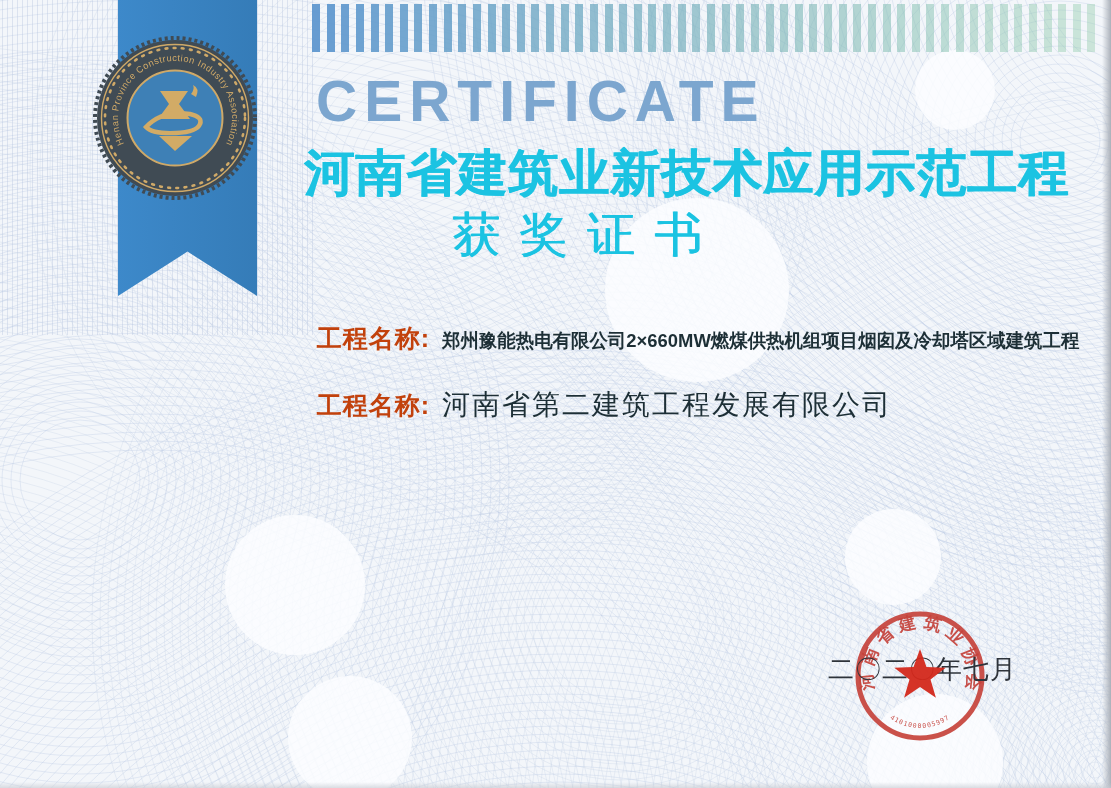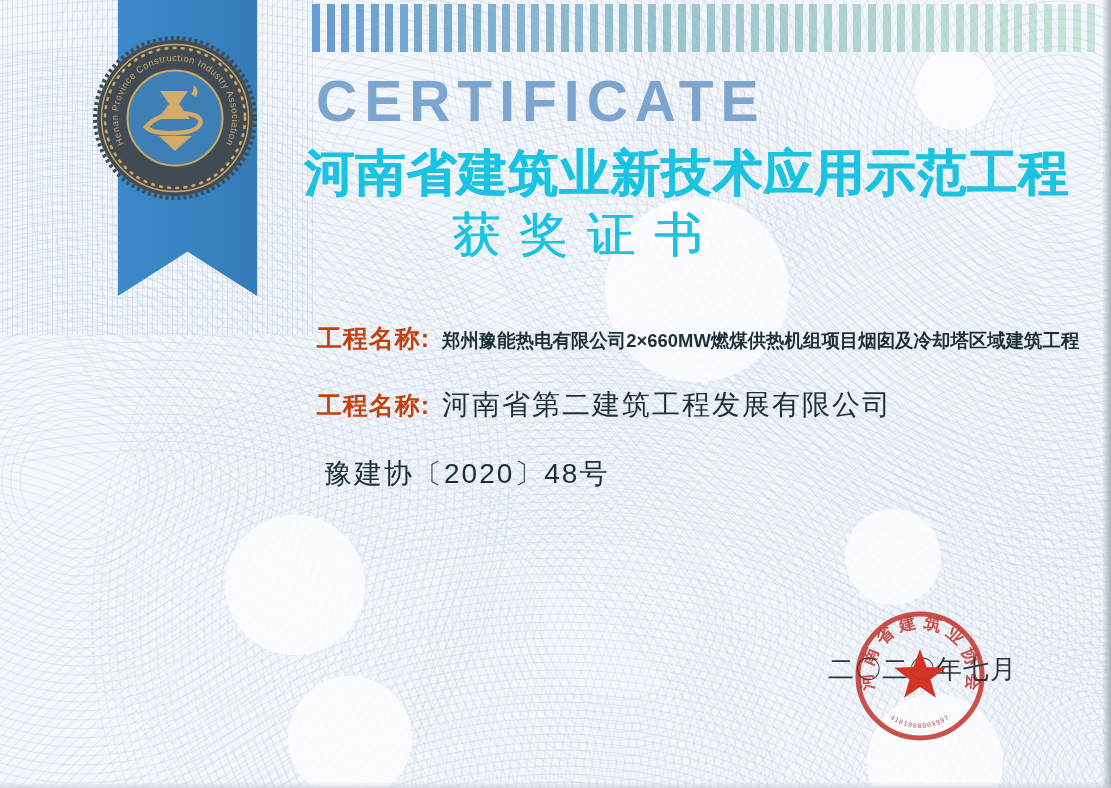--- a/index.html
+++ b/index.html
@@ -743,21 +743,20 @@
   <div class="fields">
     <div class="field-row long">
       <span class="field-label">工程名称:</span>
       <span class="field-value">郑州豫能热电有限公司2×660MW燃煤供热机组项目烟囱及冷却塔区域建筑工程</span>
     </div>
     <div class="field-row">
       <span class="field-label">工程名称:</span>
       <span class="field-value">河南省第二建筑工程发展有限公司</span>
     </div>
     <div class="field-row">
-      <span class="field-value">豫建协〔2020〕48号</span>
     </div>
   </div>
 
   <svg class="seal-ring-svg" width="170" height="170" viewBox="0 0 170 170">
     <circle cx="85" cy="85" r="62" fill="none" stroke="#c5423b" stroke-width="5" opacity="0.92"></circle>
     <path id="sealTextArc" d="M 45.7 112.5 A 48 48 0 1 1 124.3 112.5" fill="none"></path>
     <text font-size="17" font-weight="700" fill="#c5423b" opacity="0.92" font-family="Liberation Sans, sans-serif">
       <textPath href="#sealTextArc" startOffset="50%" text-anchor="middle" textLength="178">河南省建筑业协会</textPath>
     </text>
     <path id="sealCodeArc" d="M 42.4 114.8 A 52 52 0 0 0 127.6 114.8" fill="none"></path>

